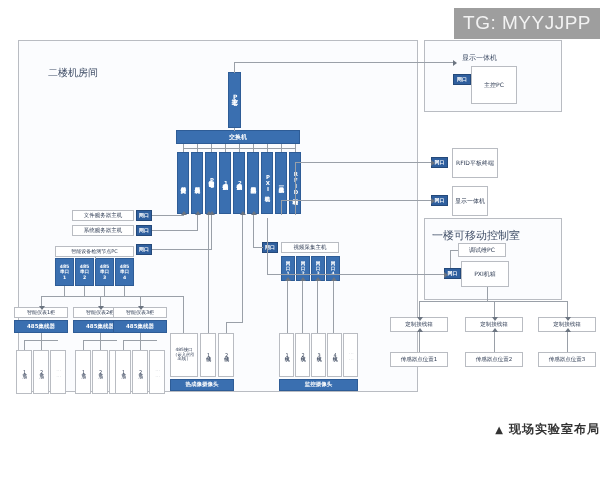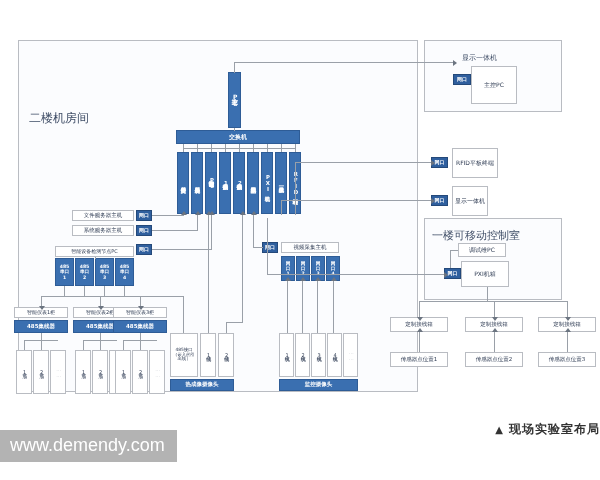--- a/index.html
+++ b/index.html
@@ -77,23 +77,24 @@
     text-align:right;color:#333;font-size:12px;font-weight:bold;
     letter-spacing:1px;
   }
   #caption .tri{font-size:10px;margin-right:5px;}
 </style>
 </head>
 <body>
 
 <div id="stage">
 
+  <div id="tg-badge">TG: MYYJJPP</div>
 
   <div class="region" style="left:18px;top:40px;width:400px;height:352px;"></div>
-  <div class="region-label" style="left:29px;top:66px;font-size:12px;margin-top:44px;">二楼机房间</div>
+  <div class="region-label" style="left:48px;top:66px;font-size:10px;">二楼机房间</div>
 
   <div class="region" style="left:424px;top:40px;width:138px;height:72px;"></div>
   <div class="region-label" style="left:462px;top:53px;font-size:7px;">显示一体机</div>
 
   <div class="box blue-dk" style="left:453px;top:74px;width:18px;height:11px;font-size:5px;">网口</div>
   <div class="box white" style="left:471px;top:66px;width:46px;height:38px;font-size:6px;">主控PC</div>
 
   <div class="region" style="left:424px;top:218px;width:138px;height:82px;"></div>
   <div class="region-label" style="left:432px;top:228px;font-size:11px;">一楼可移动控制室</div>
 
@@ -369,15 +370,14 @@
   <div class="ln lnv arrow-up" style="left:494px;top:332px;height:20px;"></div>
   <div class="ln lnv arrow-up" style="left:567px;top:332px;height:20px;"></div>
 
   <div class="ln lnv" style="left:450px;top:250px;height:18px;"></div>
   <div class="ln lnh" style="left:450px;top:250px;width:8px;"></div>
 
   <div id="caption">
     <span class="tri">▲</span><span>现场实验室布局</span>
   </div>
 
-  <div id="watermark">www.demendy.com</div>
 
 </div>
 
 </body></html>

